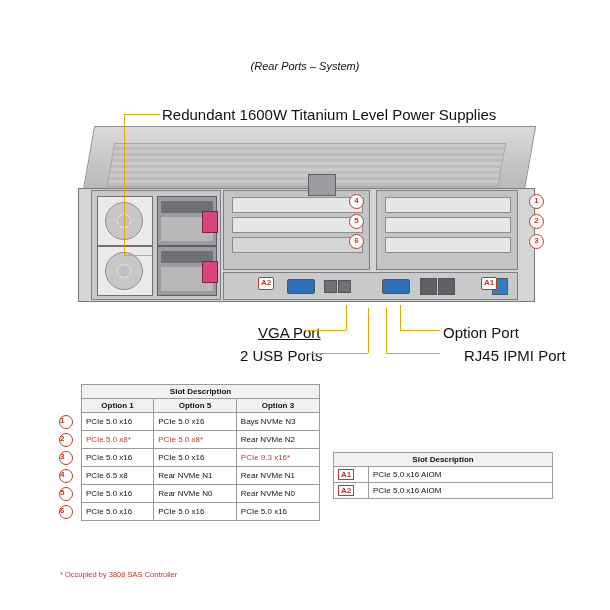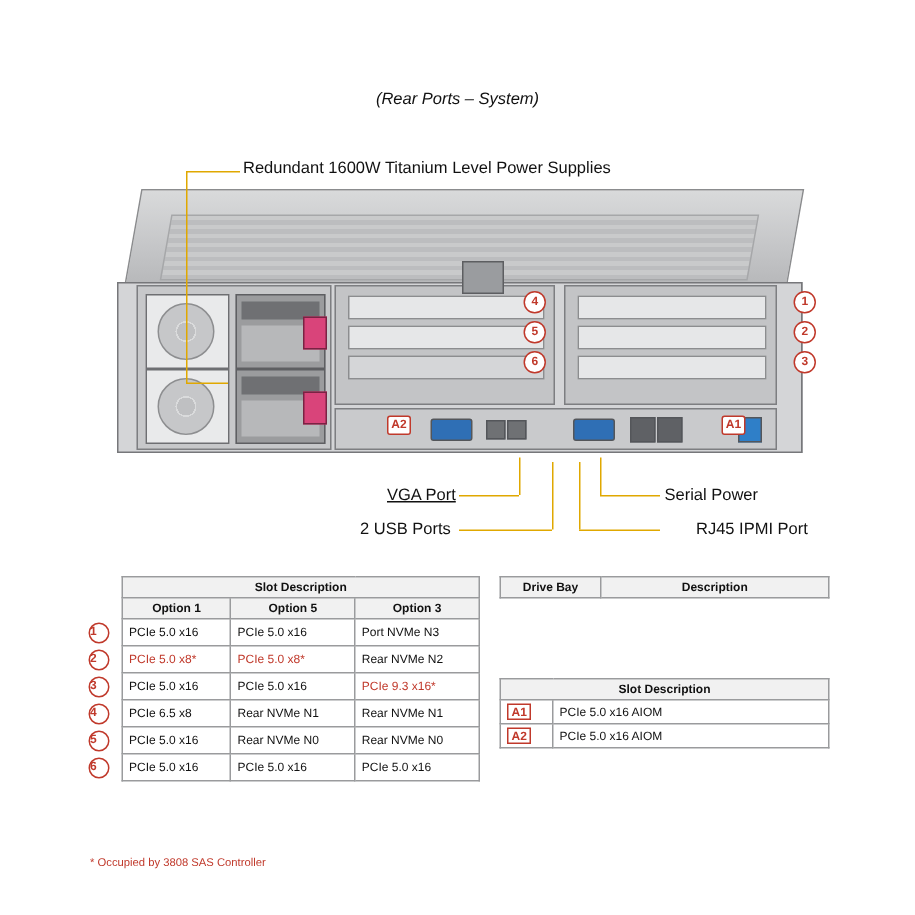--- a/index.html
+++ b/index.html
@@ -74,21 +74,21 @@
   
   .badge{
     position:absolute;width:13px;height:13px;border-radius:50%;
     background:#fff;border:1.4px solid #c0392b;color:#c0392b;
     font-size:8px;font-weight:bold;line-height:11px;text-align:center;
   }
   .badge.sq{border-radius:2px;width:14px;height:11px;line-height:10px;}
   .badge.amber{border-color:#d98b00;color:#a36a00;background:#fdf0d0;border-radius:7px;width:15px;height:11px;line-height:10px;}
 
   
-  .callout{position:absolute;font-size:11px;color:#111;white-space:nowrap;}
+  .callout{position:absolute;font-size:15px;color:#111;white-space:nowrap;}
   .line{position:absolute;background:#e0a800;}
   .line.h{height:1.2px;}
   .line.v{width:1.2px;}
 
   
   table{border-collapse:collapse;}
   .tbl{position:absolute;font-size:8px;}
   .tbl td,.tbl th{border:1px solid #9a9b9d;padding:2px 4px;background:#fff;font-weight:normal;text-align:left;}
   .tbl th{background:#f1f1f1;text-align:center;font-weight:bold;}
   .idcell{width:18px;text-align:center;background:#fafafa;}
@@ -172,21 +172,21 @@
 <div class="line h" style="left:124px;top:255px;width:28px;"></div>
 
 <div class="callout" style="left:258px;top:324px;text-decoration:underline;">VGA Port</div>
 <div class="line h" style="left:306px;top:330px;width:40px;"></div>
 <div class="line v" style="left:346px;top:305px;height:25px;"></div>
 
 <div class="callout" style="left:240px;top:347px;">2 USB Ports</div>
 <div class="line h" style="left:306px;top:353px;width:62px;"></div>
 <div class="line v" style="left:368px;top:308px;height:45px;"></div>
 
-<div class="callout" style="left:443px;top:324px;">Serial Power</div>
+<div class="callout" style="left:443px;top:324px;">Option Port</div>
 <div class="line h" style="left:400px;top:330px;width:40px;"></div>
 <div class="line v" style="left:400px;top:305px;height:25px;"></div>
 
 <div class="callout" style="left:464px;top:347px;">RJ45 IPMI Port</div>
 <div class="line h" style="left:386px;top:353px;width:54px;"></div>
 <div class="line v" style="left:386px;top:308px;height:45px;"></div>
 
 <table class="tbl" style="left:55px;top:384px;width:265px;">
   <tbody>
       <tr>
@@ -196,21 +196,21 @@
   <tr>
     <td class="idcell" style="border:none;background:transparent;"></td>
     <th>Option 1</th>
     <th>Option 5</th>
     <th>Option 3</th>
   </tr>
   <tr>
     <td class="idcell red" style="border:none;background:transparent;"><span style="display:inline-block;width:12px;height:12px;line-height:10px;border:1.3px solid #c0392b;border-radius:50%;font-weight:bold;">1</span></td>
     <td>PCIe 5.0 x16</td>
     <td>PCIe 5.0 x16</td>
-    <td>Port NVMe N3</td>
+    <td>Bays NVMe N3</td>
   </tr>
   <tr>
     <td class="idcell red" style="border:none;background:transparent;"><span style="display:inline-block;width:12px;height:12px;line-height:10px;border:1.3px solid #c0392b;border-radius:50%;font-weight:bold;">2</span></td>
     <td class="red">PCIe 5.0 x8*</td>
     <td class="red">PCIe 5.0 x8*</td>
     <td>Rear NVMe N2</td>
   </tr>
   <tr>
     <td class="idcell red" style="border:none;background:transparent;"><span style="display:inline-block;width:12px;height:12px;line-height:10px;border:1.3px solid #c0392b;border-radius:50%;font-weight:bold;">3</span></td>
     <td>PCIe 5.0 x16</td>
@@ -234,24 +234,20 @@
     <td>PCIe 5.0 x16</td>
     <td>PCIe 5.0 x16</td>
     <td>PCIe 5.0 x16</td>
   </tr>
 </tbody>
   </table>
 <div class="foot" style="left:60px;top:570px;">* Occupied by 3808 SAS Controller</div>
 
 <table class="tbl" style="left:333px;top:384px;width:220px;">
   <tbody>
-      <tr>
-    <th style="width:58px;">Drive Bay</th>
-    <th>Description</th>
-  </tr>
 </tbody>
   </table>
 
 <table class="tbl" style="left:333px;top:452px;width:220px;">
   <tbody>
       <tr>
     <th colspan="2">Slot Description</th>
   </tr>
   <tr>
     <td class="hdr-center" style="width:26px;">

